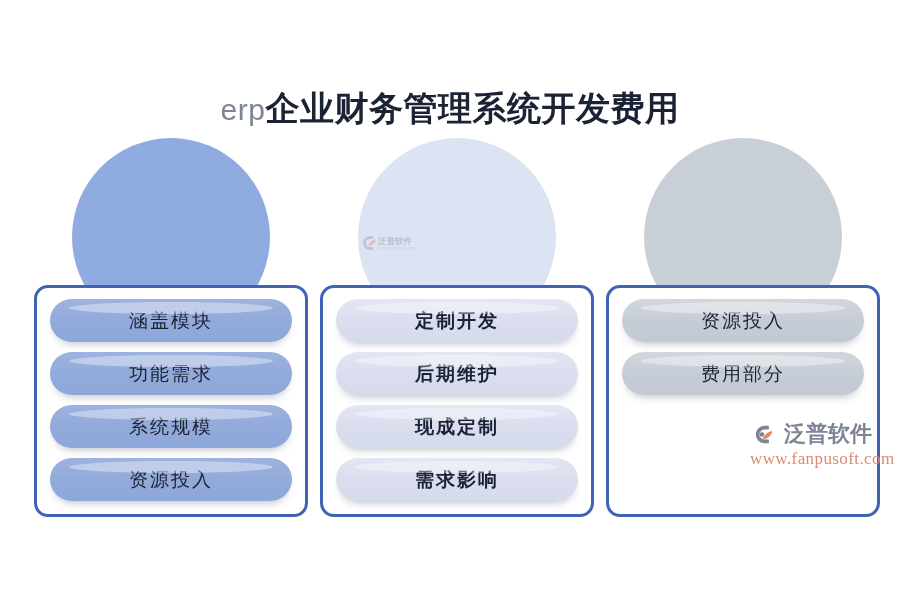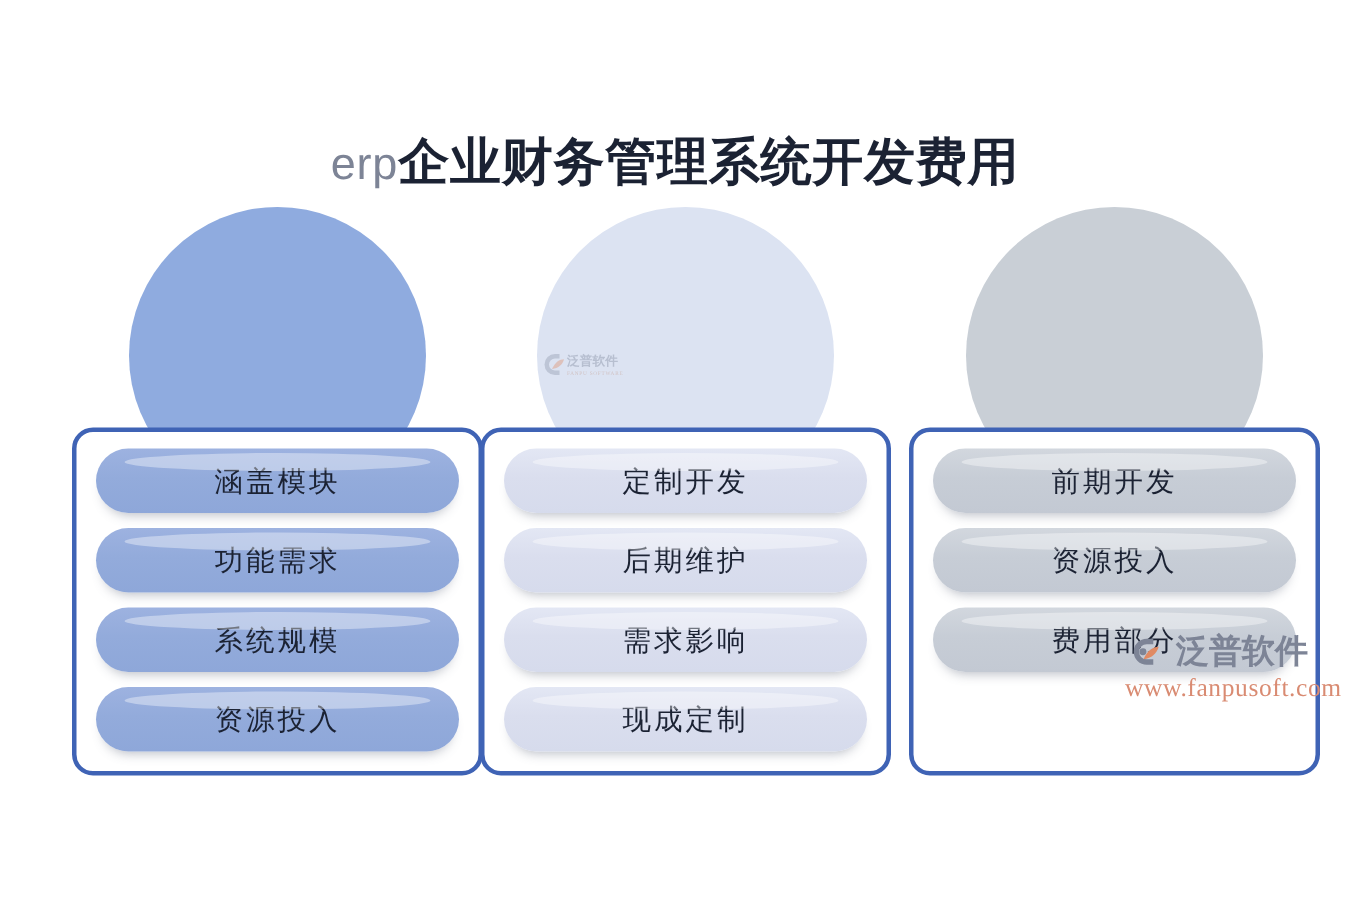--- a/index.html
+++ b/index.html
@@ -44,21 +44,21 @@
     font-family: "Liberation Sans", sans-serif;
   }
 
   
   .column {
     position: absolute;
     top: 130px;
     width: 274px;
     height: 400px;
   }
-  #col-0 { left: 48px; }
+  #col-0 { left: 34px; }
   #col-1 { left: 320px; }
   #col-2 { left: 606px; }
 
   
   .circle {
     position: absolute;
     left: 50%;
     top: 8px;
     width: 198px;
     height: 198px;
@@ -132,20 +132,21 @@
     pointer-events: none;
   }
 
   
   #col-0 .pill {
     background: linear-gradient(180deg, #9db2e0 0%, #93abdb 45%, #8ea7d9 100%);
   }
   
   #col-1 .pill {
     background: linear-gradient(180deg, #e3e7f4 0%, #dadeee 45%, #d6dbec 100%);
+    font-weight: bold;
   }
   
   #col-2 .pill {
     background: linear-gradient(180deg, #d2d7de 0%, #c7cdd6 45%, #c3c9d3 100%);
   }
 
   
   #circle-watermark {
     position: absolute;
     left: 358px;
@@ -231,37 +232,34 @@
     <div class="circle-label">开发团队</div>
     <div class="card">
       <div class="pill-list">
         <div class="pill">
             <span>定制开发</span>
           </div>
         <div class="pill">
             <span>后期维护</span>
           </div>
         <div class="pill">
+            <span>现成定制</span>
+          </div>
+        <div class="pill">
             <span>需求影响</span>
-          </div>
-        <div class="pill">
-            <span>现成定制</span>
           </div>
       </div>
     </div>
   </div>
 
   <div class="column" id="col-2">
     <div class="circle" style="background:#c9cfd6;"></div>
     <div class="circle-label">维护支持</div>
     <div class="card">
       <div class="pill-list">
-        <div class="pill">
-            <span>前期开发</span>
-          </div>
         <div class="pill">
             <span>资源投入</span>
           </div>
         <div class="pill">
             <span>费用部分</span>
           </div>
       </div>
     </div>
   </div>
 

